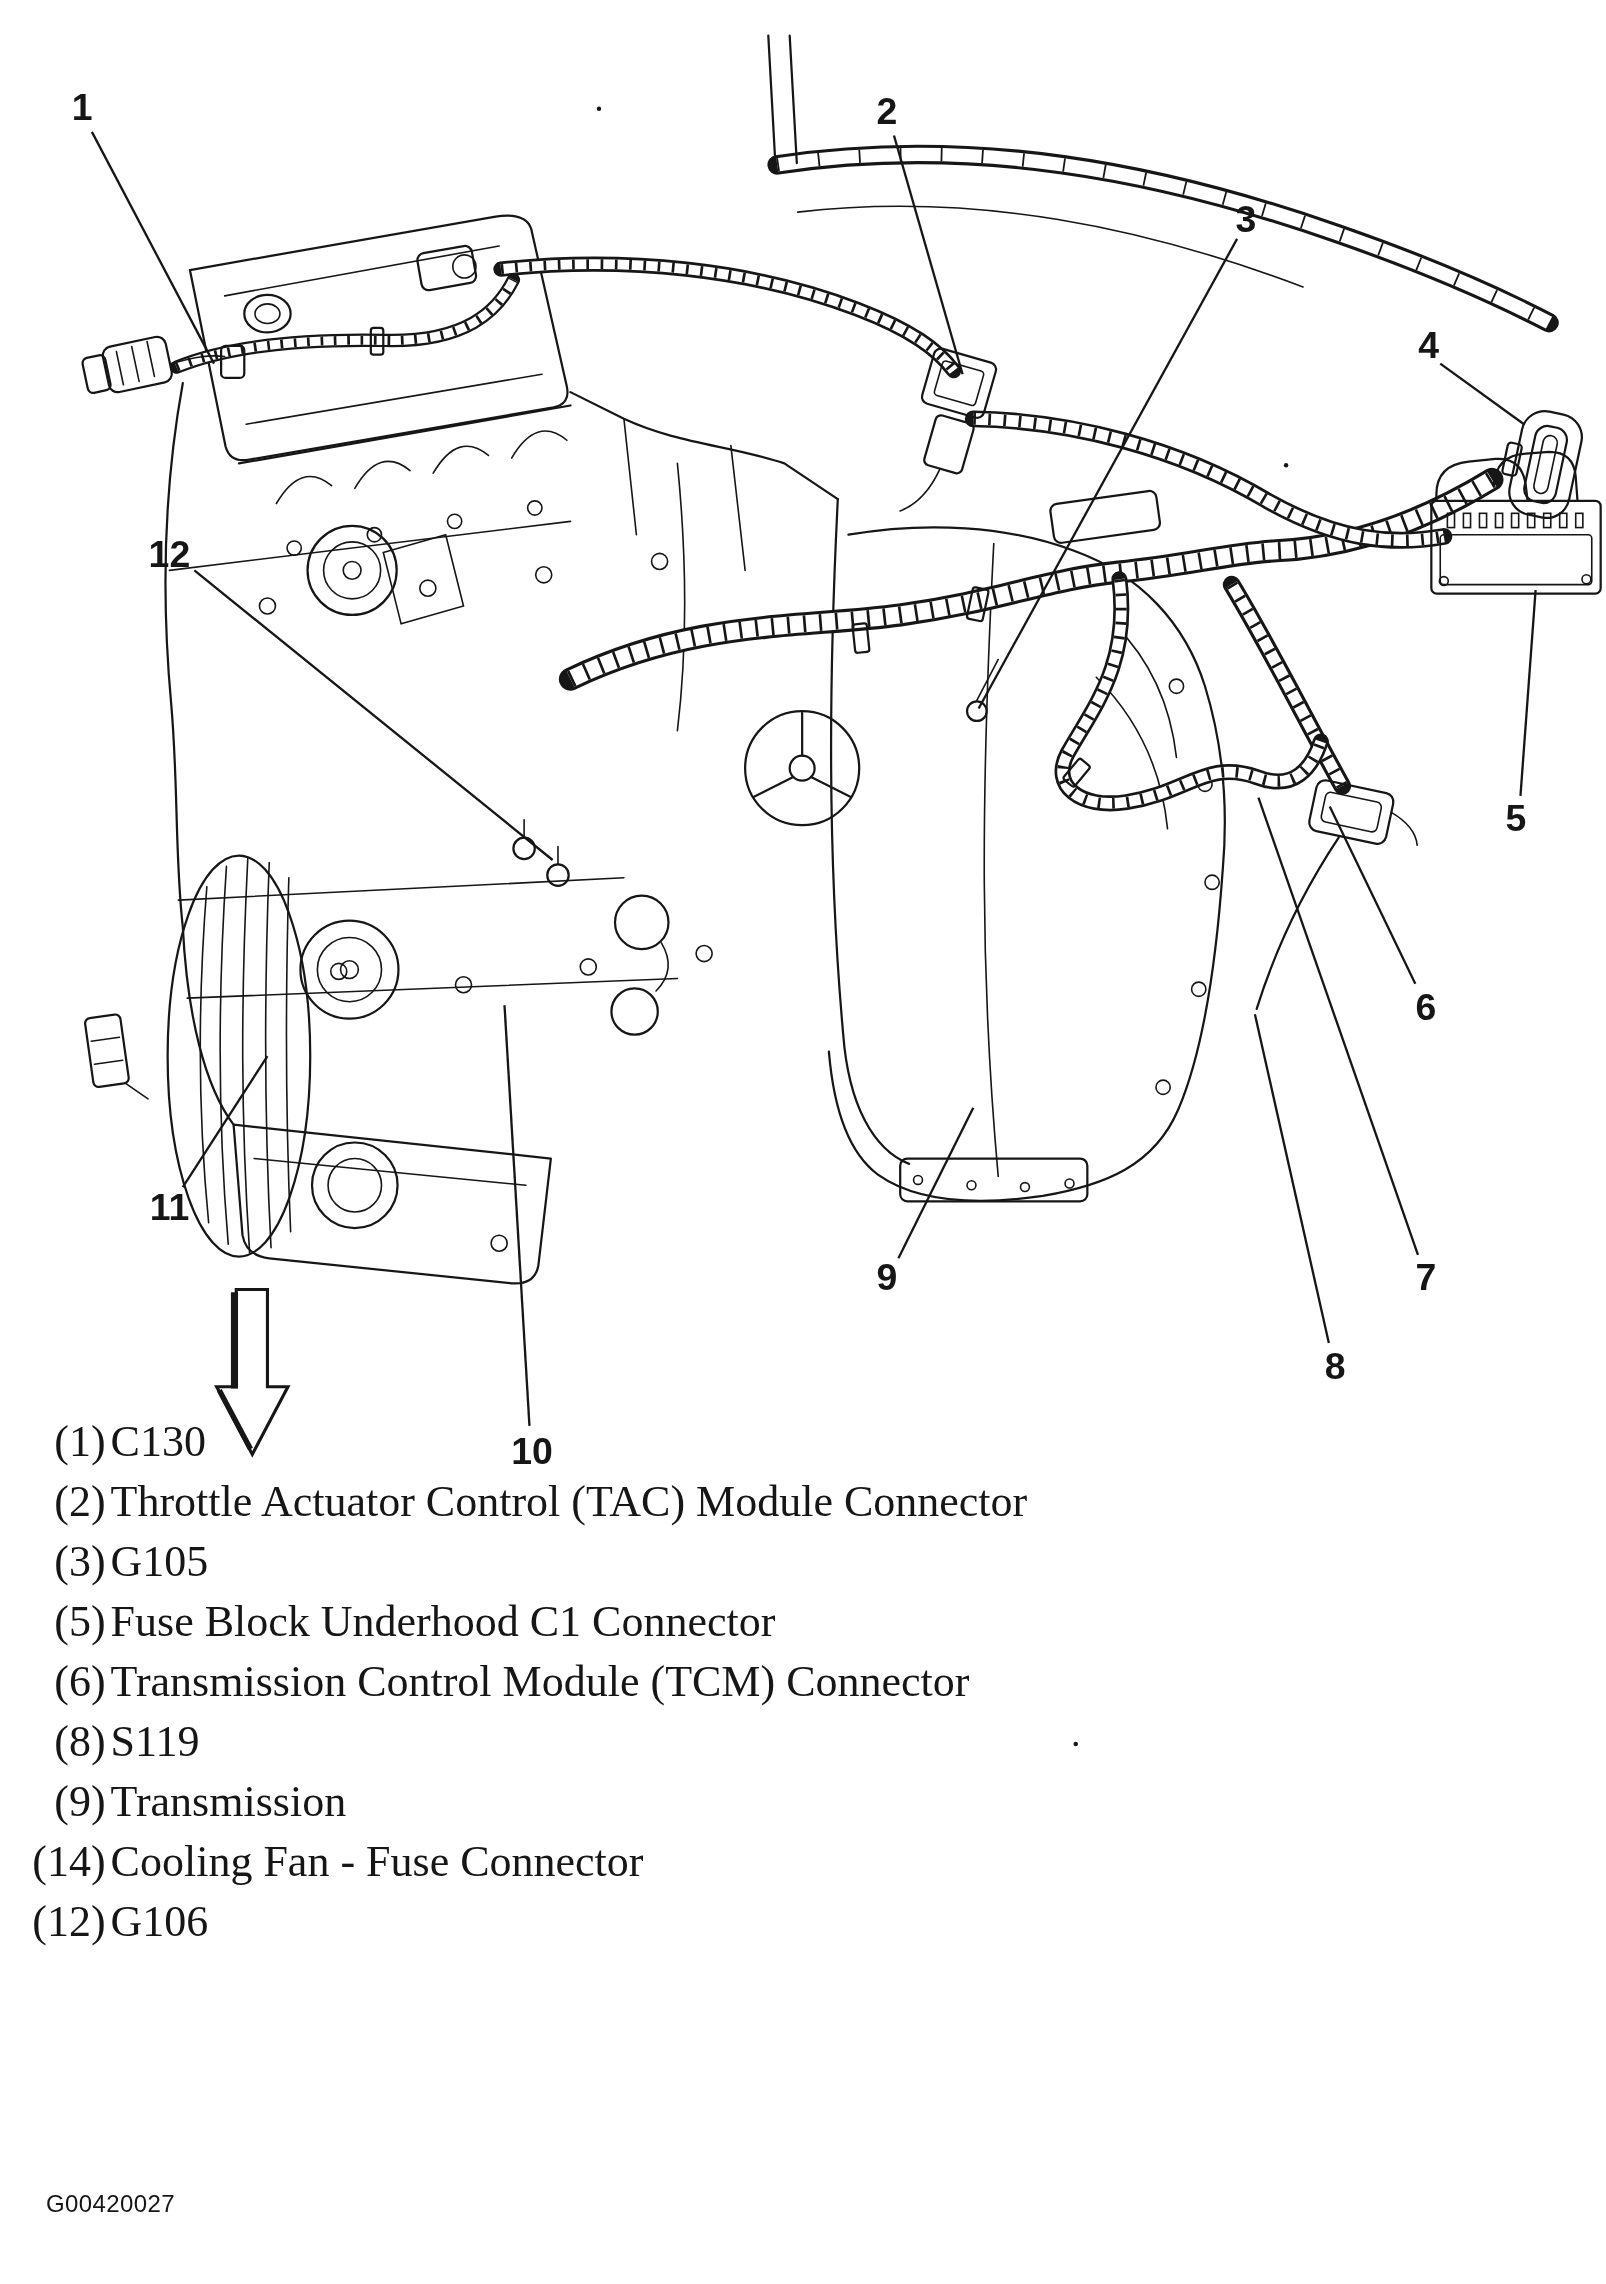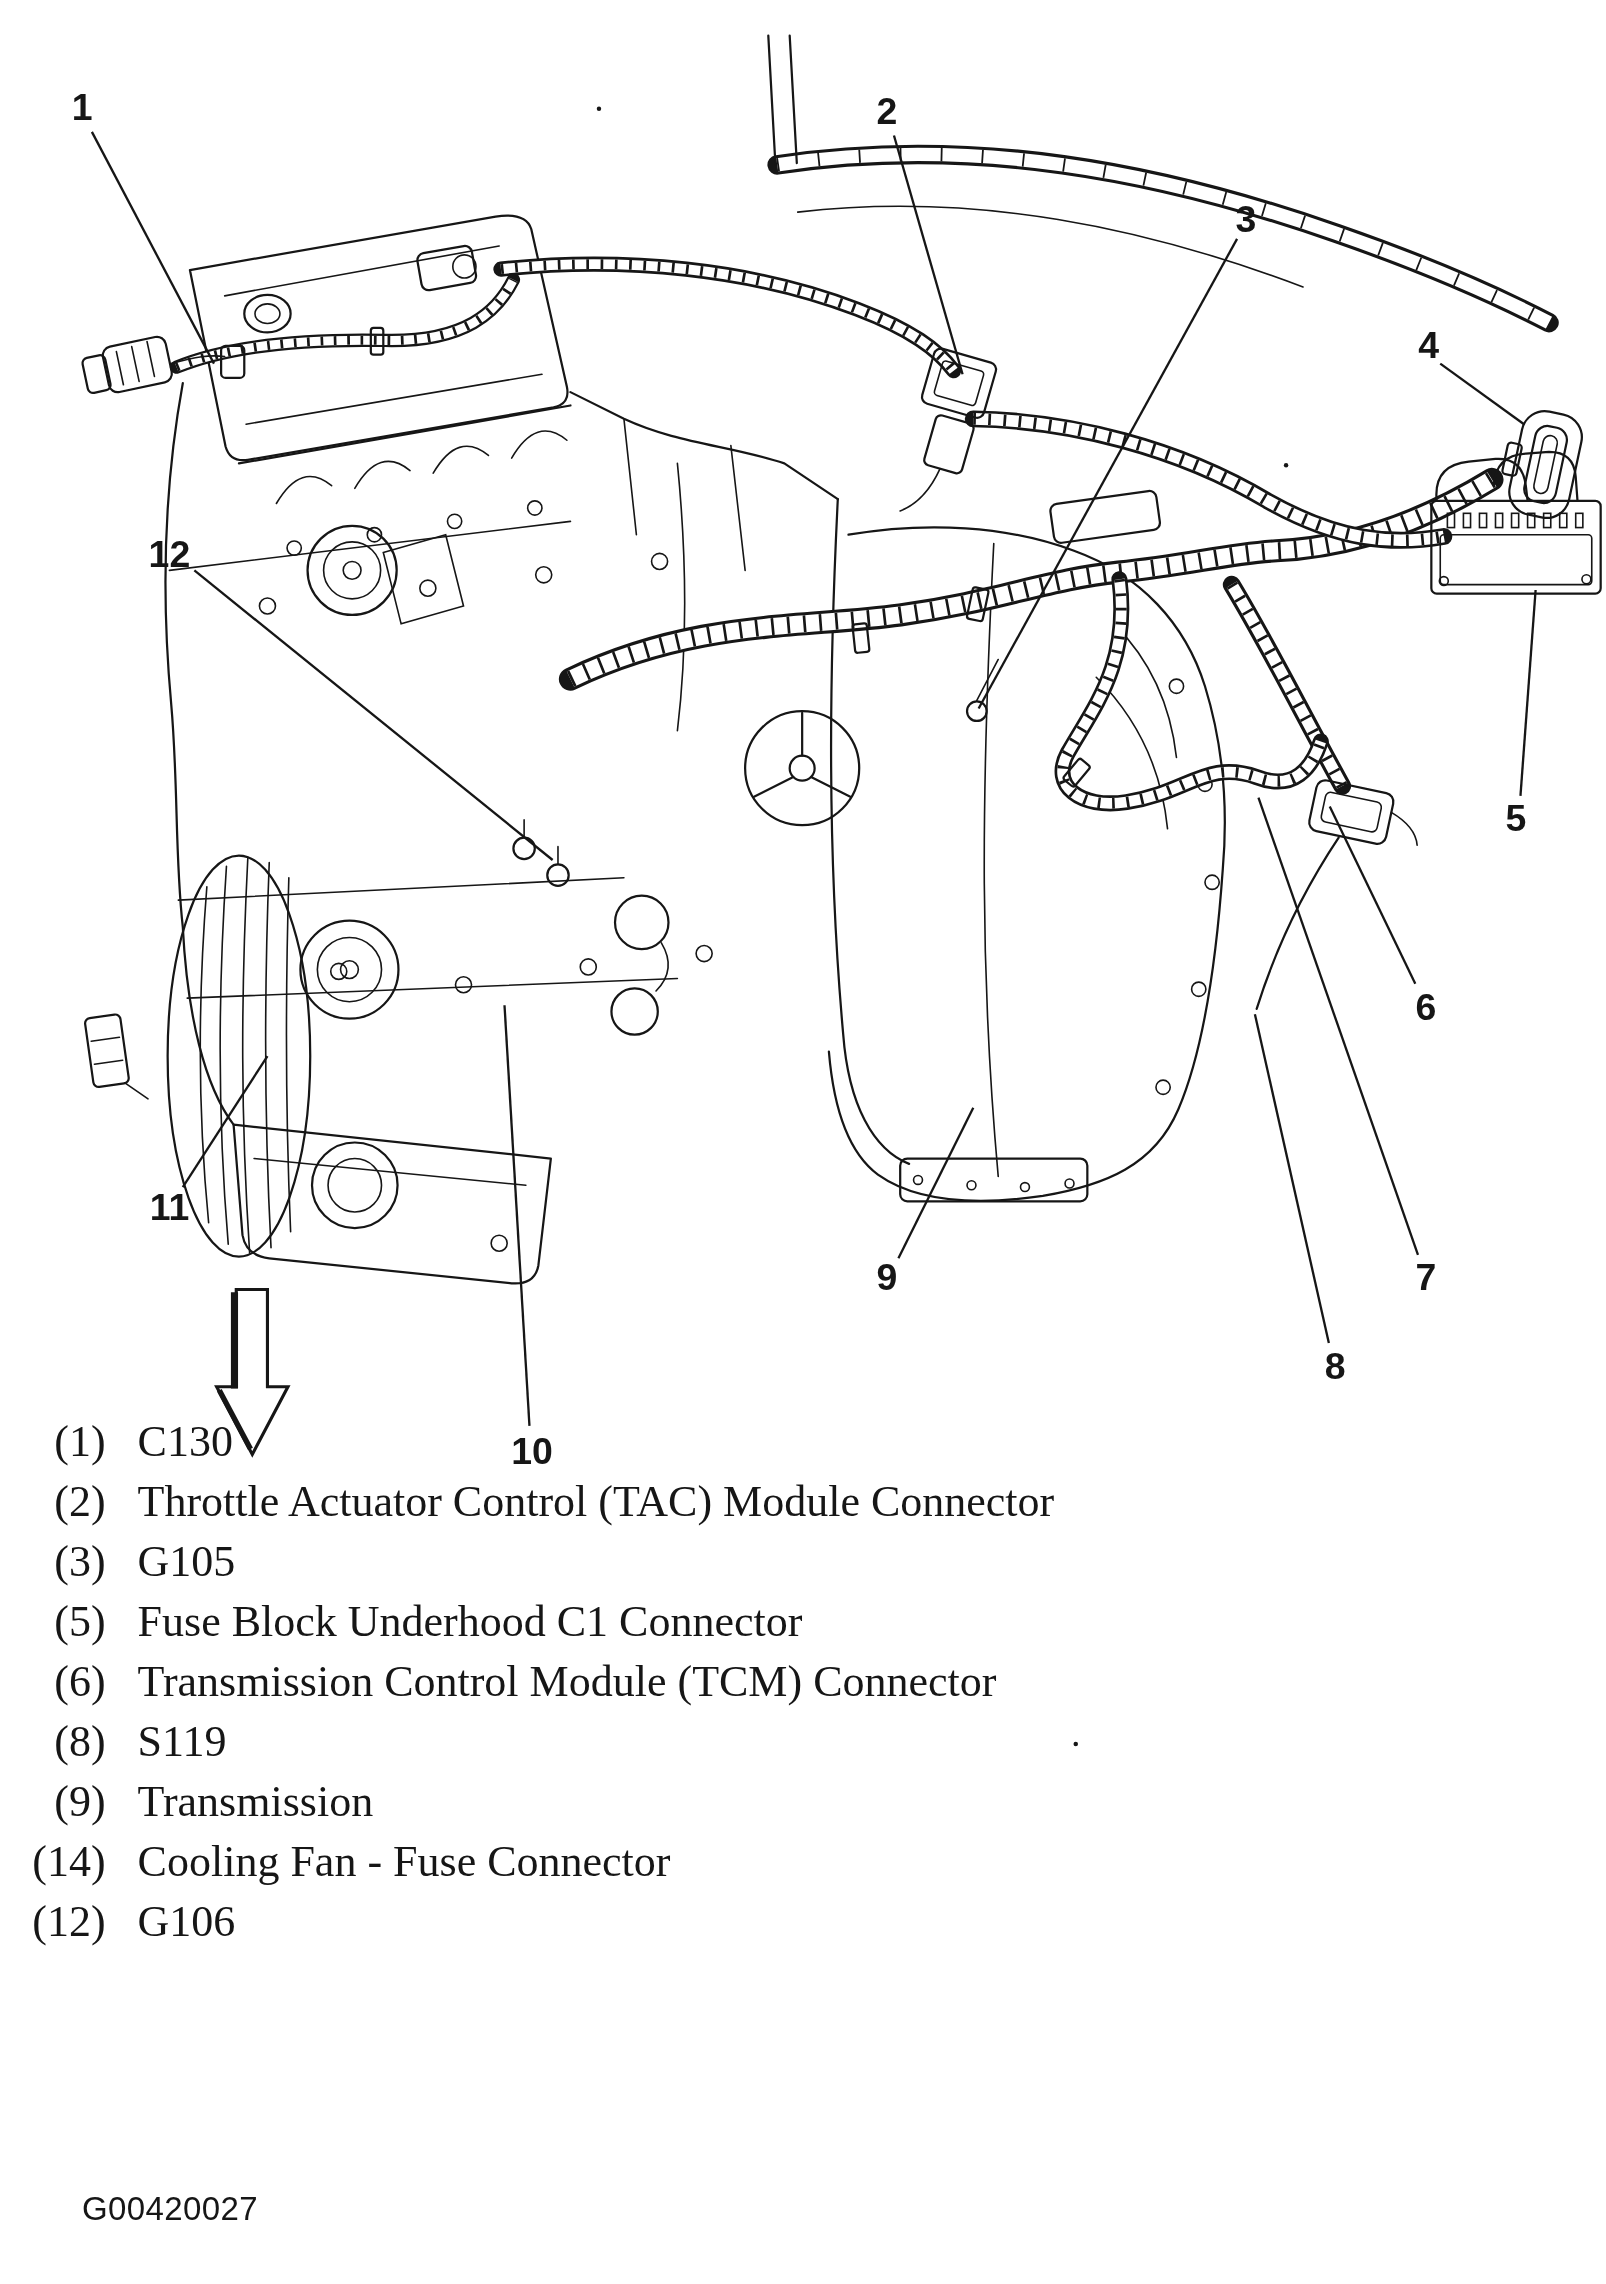--- a/index.html
+++ b/index.html
@@ -11,23 +11,23 @@
   .ink-thin{fill:none;stroke:#161616;stroke-width:1.8;stroke-linecap:round;}
   .tube-o{fill:none;stroke:#161616;stroke-linecap:round;}
   .tube-i{fill:none;stroke:#ffffff;stroke-linecap:butt;}
   .tube-d{fill:none;stroke:#161616;stroke-linecap:butt;}
   .leader{stroke:#161616;stroke-width:2.6;}
   .callout{font-family:"Liberation Sans", sans-serif;font-weight:700;font-size:42px;fill:#161616;}
   
   #legend{position:absolute;left:19.6px;top:1412px;font-size:44px;line-height:60px;}
   .legend-row{white-space:nowrap;}
   .legend-num{display:inline-block;width:86px;text-align:right;}
-  .legend-label{margin-left:32px;}
+  .legend-label{margin-left:5px;}
   #figure-code{position:absolute;left:46px;top:2190px;
-     font-family:"Liberation Sans", sans-serif;font-size:33px;letter-spacing:0.4px;margin-left:36px;}
+     font-family:"Liberation Sans", sans-serif;font-size:24px;letter-spacing:0.4px;}
 </style>
 </head>
 <body>
 
 <div id="page">
 
   <svg id="art" width="1607" height="2285" viewBox="0 0 1803 2564" xmlns="http://www.w3.org/2000/svg">
 
     <g>
 

